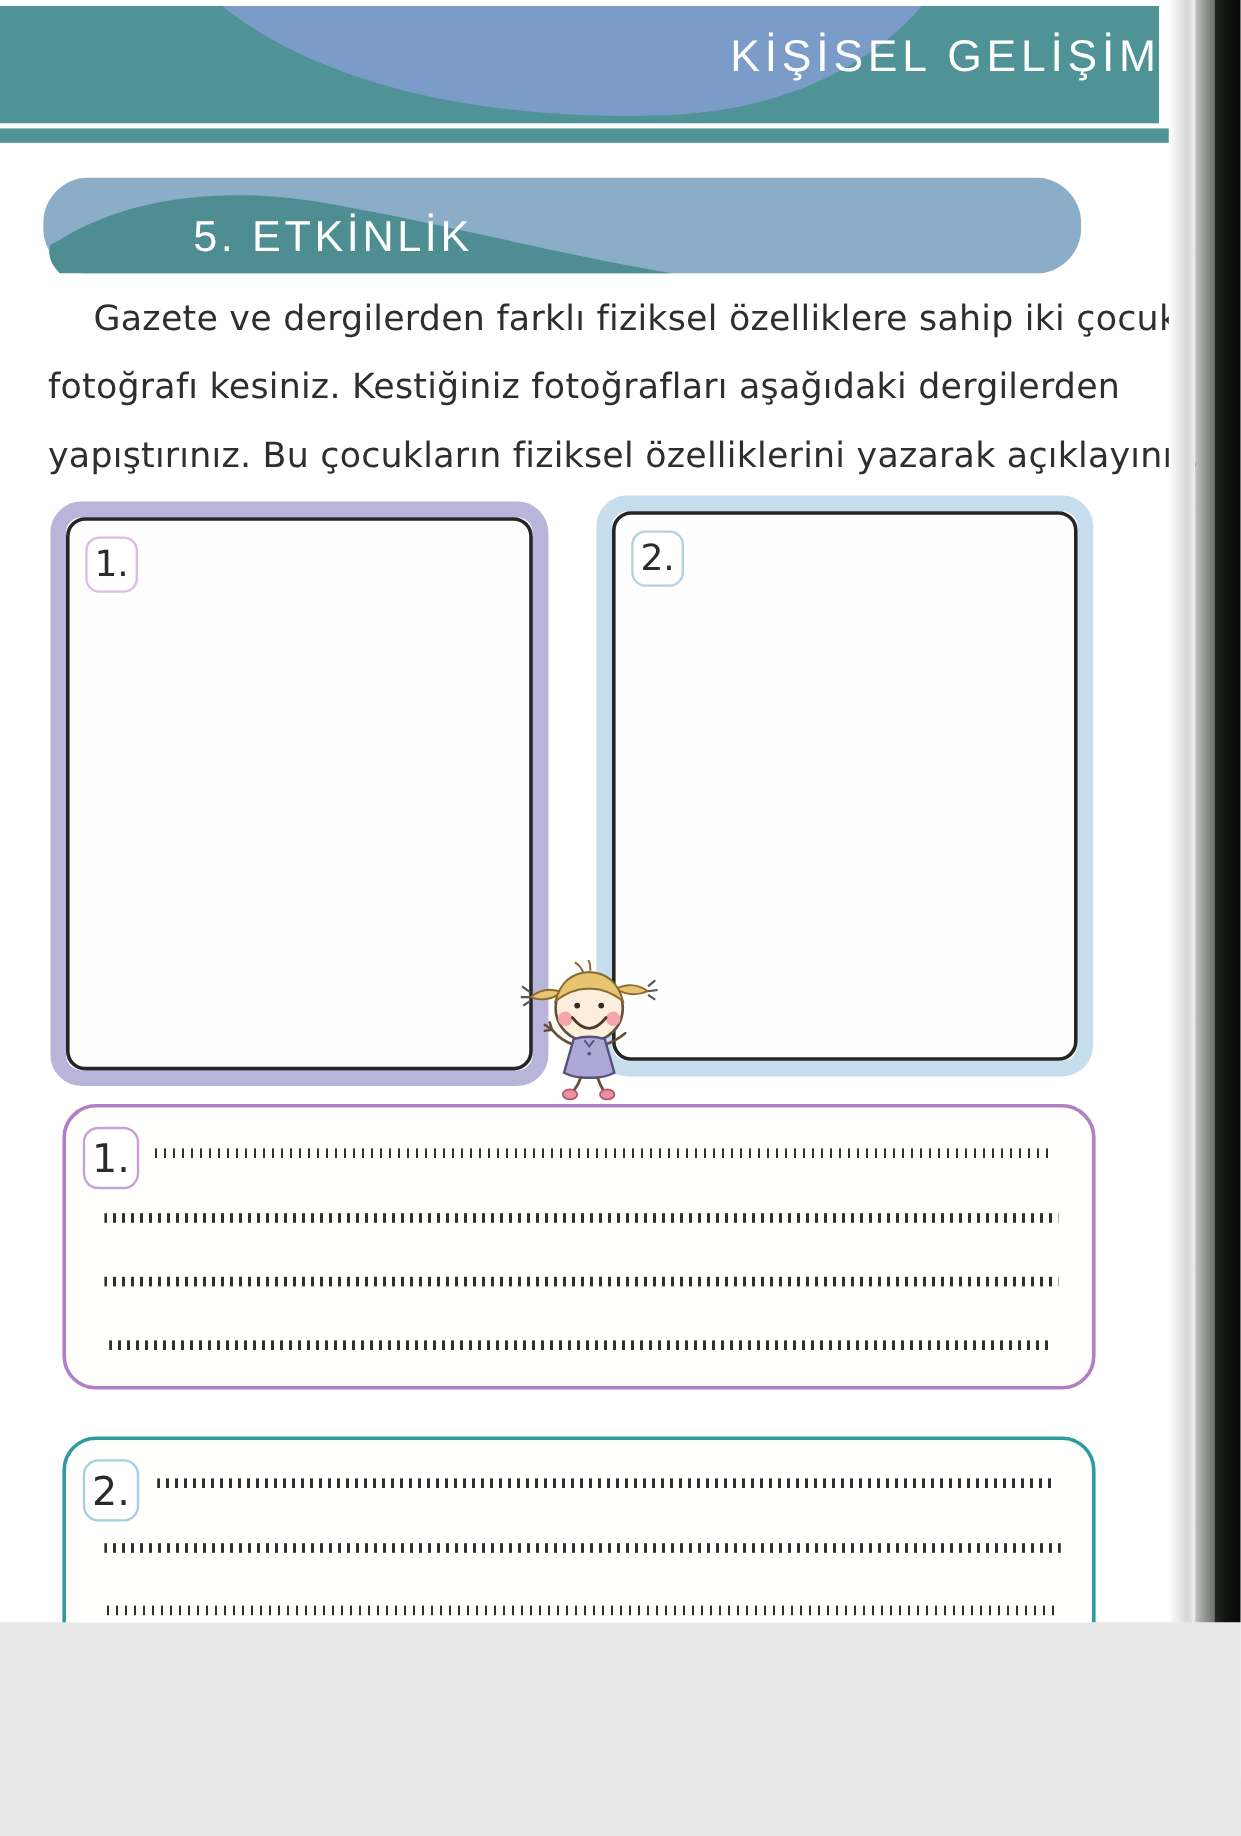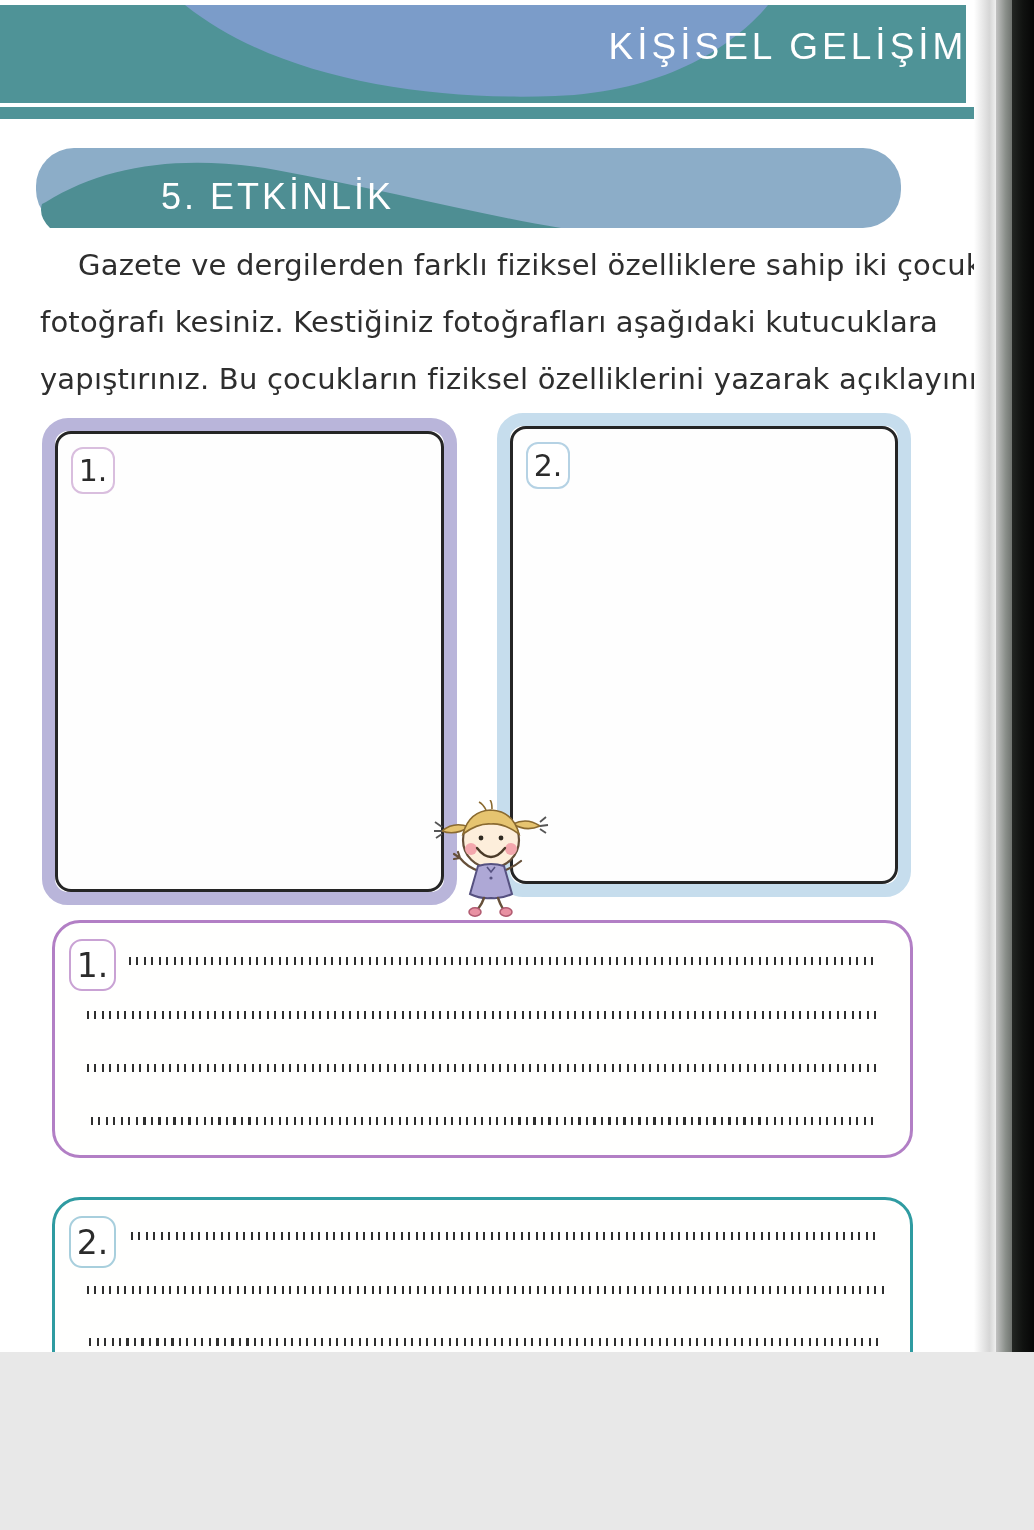--- a/index.html
+++ b/index.html
@@ -113,21 +113,21 @@
   <div class="header-stripe"></div>
 
   <svg class="banner-svg" width="865" height="80" viewBox="0 0 865 80">
     <rect class="fill-banner-blue" x="0" y="0" width="865" height="80" rx="38" ry="38"></rect>
     <path class="fill-banner-teal" d="M10,54 C 70,16 150,6 240,22 C 340,40 440,66 525,80 L14,80 Q2,68 6,56 Z"></path>
     <text class="banner-label-text" x="125" y="61">5. ETKİNLİK</text>
   </svg>
 
   <div class="instructions">
     <div class="instr-line indent">Gazete ve dergilerden farklı fiziksel özelliklere sahip iki çocuk</div>
-    <div class="instr-line">fotoğrafı kesiniz. Kestiğiniz fotoğrafları aşağıdaki kutucuklara</div>
+    <div class="instr-line">fotoğrafı kesiniz. Kestiğiniz fotoğrafları aşağıdaki dergilerden</div>
     <div class="instr-line">yapıştırınız. Bu çocukların fiziksel özelliklerini yazarak açıklayınız.</div>
   </div>
 
   <div class="photo-box b1">
     <div class="photo-inner">
       <div class="corner-badge">1.</div>
     </div>
   </div>
 
   <div class="photo-box b2">

